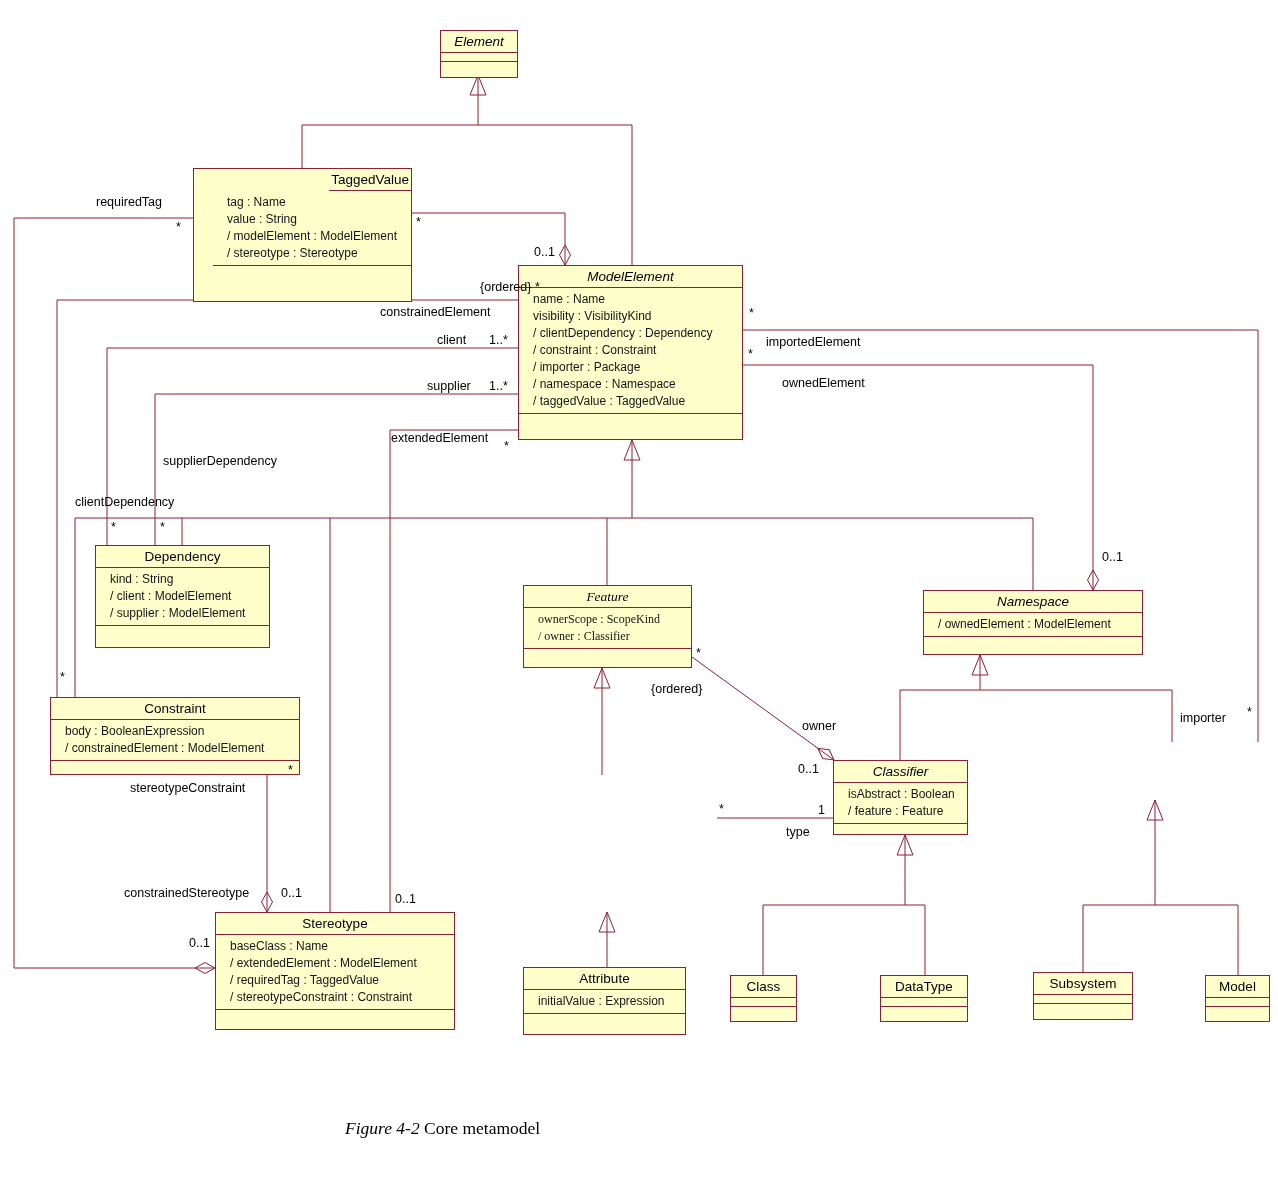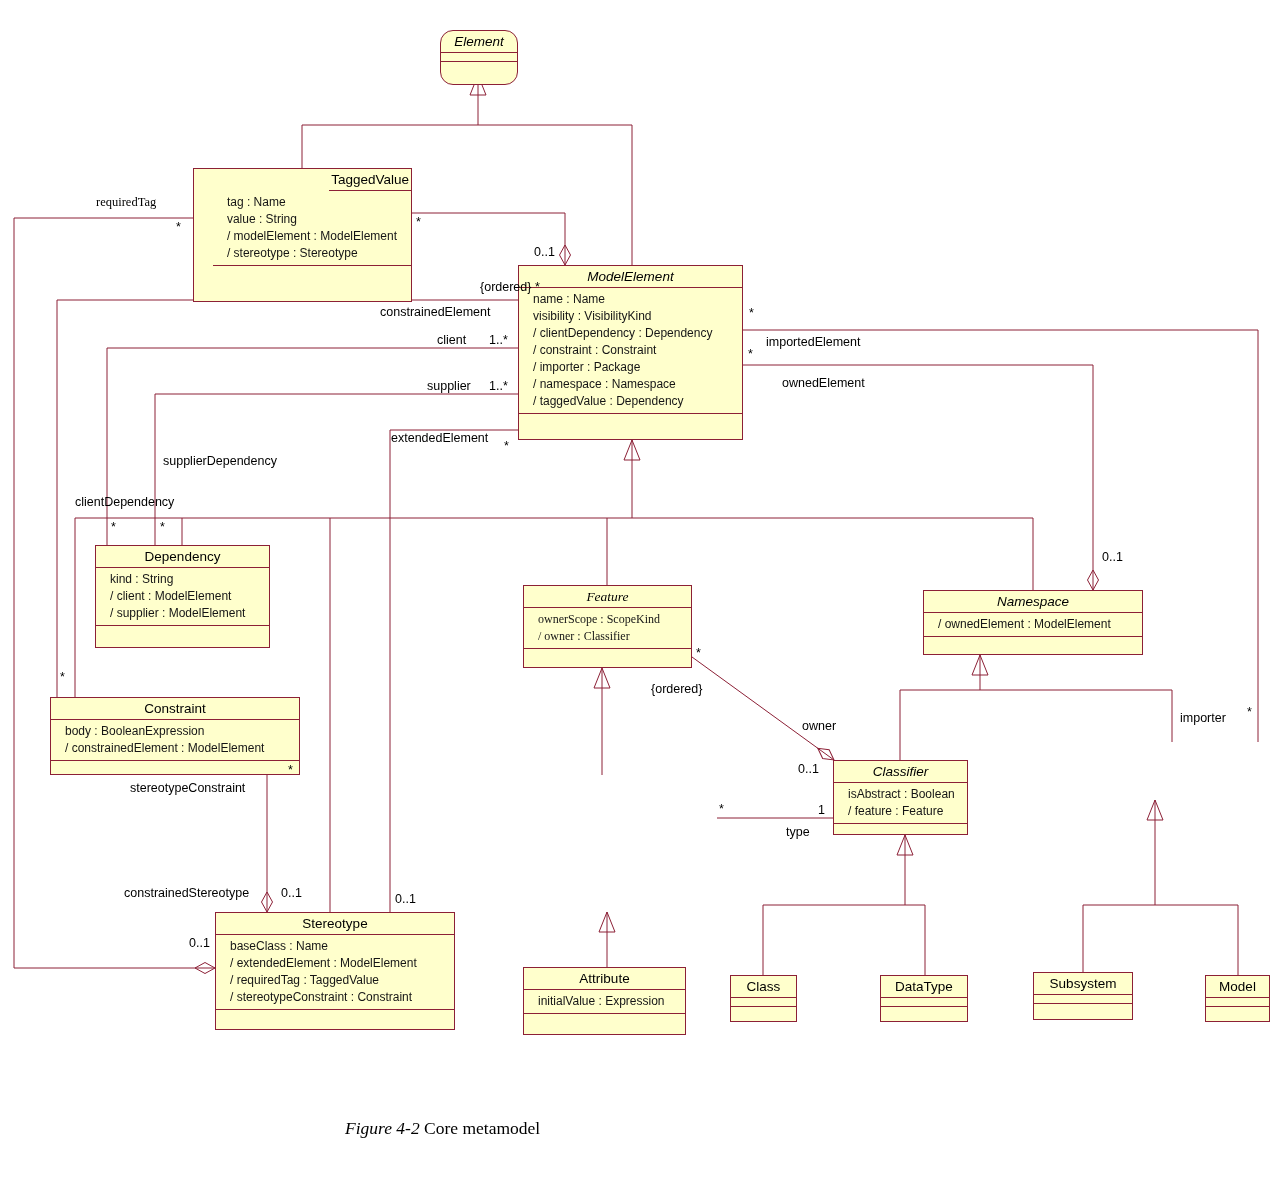--- a/index.html
+++ b/index.html
@@ -90,21 +90,21 @@
     <path d="M518,348 L107,348 L107,545"></path>
     <path d="M518,394 L155,394 L155,545"></path>
     <path d="M518,430 L390,430 L390,912"></path>
     <path d="M267,775 L267,912" marker-end="url(#dia)"></path>
     <path d="M743,330 L1258,330 L1258,742"></path>
     <path d="M743,365 L1093,365 L1093,590" marker-end="url(#dia)"></path>
     <path d="M692,657 L834,760" marker-end="url(#dia)"></path>
     <path d="M717,818 L833,818"></path>
   </svg>
 
-  <div class="cls abstract" style="left:440px;top:30px;width:78px;height:55px;border-radius:13px;">
+  <div class="cls abstract" style="left:440px;top:30px;width:78px;height:48px;">
     <div class="cls-name">Element</div>
     <div class="cls-attrs empty"></div>
     <div class="cls-ops"></div>
   </div>
 
   <div class="cls" style="left:193px;top:168px;width:219px;height:134px;align-items:flex-end;">
     <div class="cls-name">TaggedValue</div>
     <div class="cls-attrs">
       <div class="attr">tag : Name</div>
       <div class="attr">value : String</div>
@@ -116,21 +116,21 @@
 
   <div class="cls abstract" style="left:518px;top:265px;width:225px;height:175px;">
     <div class="cls-name">ModelElement</div>
     <div class="cls-attrs">
       <div class="attr">name : Name</div>
       <div class="attr">visibility : VisibilityKind</div>
       <div class="attr">/ clientDependency : Dependency</div>
       <div class="attr">/ constraint : Constraint</div>
       <div class="attr">/ importer : Package</div>
       <div class="attr">/ namespace : Namespace</div>
-      <div class="attr">/ taggedValue : Dependency</div>
+      <div class="attr">/ taggedValue : TaggedValue</div>
     </div>
     <div class="cls-ops"></div>
   </div>
 
   <div class="cls" style="left:95px;top:545px;width:175px;height:103px;">
     <div class="cls-name">Dependency</div>
     <div class="cls-attrs">
       <div class="attr">kind : String</div>
       <div class="attr">/ client : ModelElement</div>
       <div class="attr">/ supplier : ModelElement</div>
@@ -211,21 +211,21 @@
     <div class="cls-attrs empty"></div>
     <div class="cls-ops"></div>
   </div>
 
   <div class="cls" style="left:1205px;top:975px;width:65px;height:47px;">
     <div class="cls-name">Model</div>
     <div class="cls-attrs empty"></div>
     <div class="cls-ops"></div>
   </div>
 
-  <span class="lbl" style="left:96px;top:196px;font-family:Liberation Serif, serif;">requiredTag</span>
+  <span class="lbl" style="left:96px;top:196px;">requiredTag</span>
   <span class="lbl" style="left:176px;top:221px;">*</span>
   <span class="lbl" style="left:416px;top:216px;">*</span>
   <span class="lbl" style="left:534px;top:246px;">0..1</span>
   <span class="lbl" style="left:441px;top:281px;margin-left:39px;">{ordered} *</span>
   <span class="lbl" style="left:380px;top:306px;">constrainedElement</span>
   <span class="lbl" style="left:437px;top:334px;">client</span>
   <span class="lbl" style="left:489px;top:334px;">1..*</span>
   <span class="lbl" style="left:427px;top:380px;">supplier</span>
   <span class="lbl" style="left:489px;top:380px;">1..*</span>
   <span class="lbl" style="left:391px;top:432px;">extendedElement</span>

